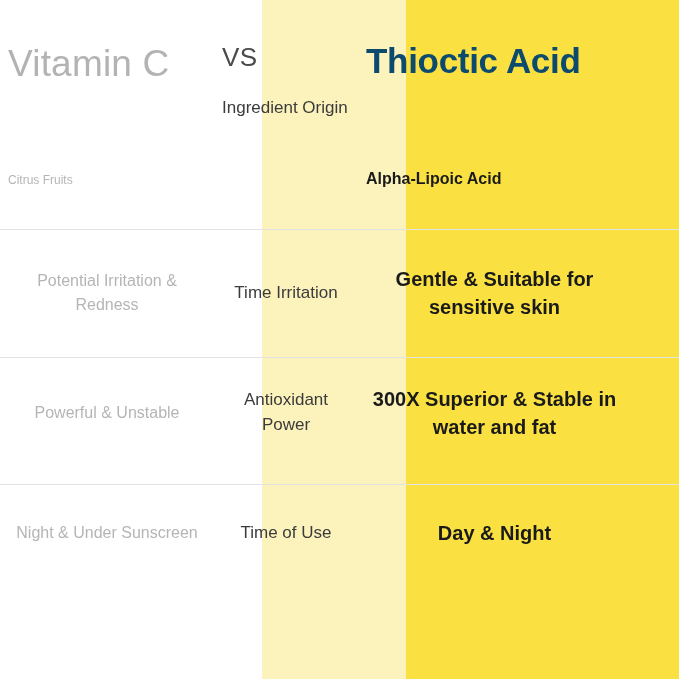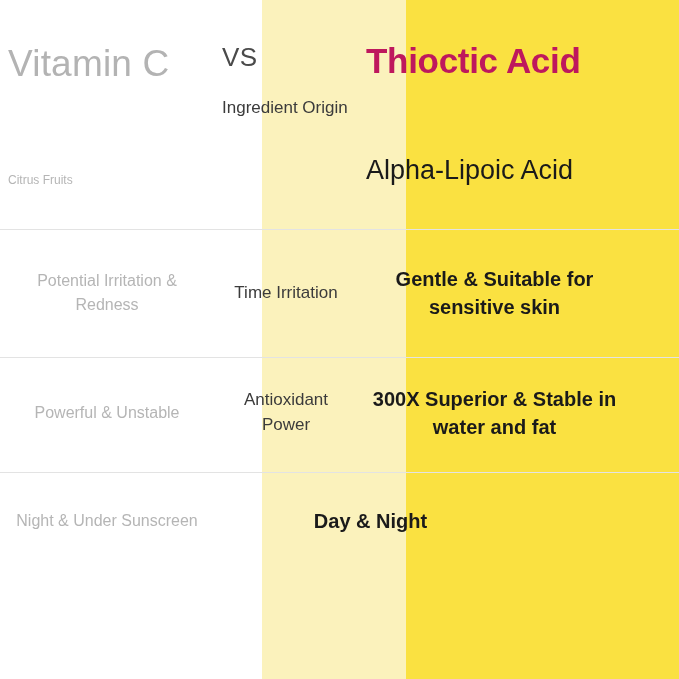--- a/index.html
+++ b/index.html
@@ -49,38 +49,38 @@
 
   .title-left {
     font-size:37px; font-weight:300; color:#b3b3b3;
     letter-spacing:.2px; white-space:nowrap;
   }
   .title-vs {
     font-size:26px; font-weight:400; color:#4a4a4a;
     letter-spacing:.5px;
   }
   .title-right {
-    font-size:35px; font-weight:700; color:#be185d;
+    font-size:35px; font-weight:700; color:#0c4a6e;
     line-height:1.18; letter-spacing:-.3px;
     max-width:215px;
   }
 
   
   #row-header .cell { flex-direction:column; justify-content:flex-start; }
   .header-sub {
     margin-top:auto; margin-bottom:36px;
   }
   .sub-left   { font-size:12px; font-weight:400; color:#b5b5b5; }
   .sub-middle { font-size:17px; font-weight:400; color:#3b3b3b; line-height:1.45;margin-top:22px; }
-  .sub-right  { font-size:27px; font-weight:400; color:#1a1a1a; }
+  .sub-right  { font-size:16px; font-weight:700; color:#1a1a1a; }
 
   
   #row-2 { top:229px; height:128px; }
   #row-3 { top:357px; height:111px; }
-  #row-4 { top:472px; height:98px;gap:20px;  }
+  #row-4 { top:484px; height:98px;  }
   #row-5 { top:566px; height:113px; }
 
   .txt-left {
     font-size:16px; font-weight:400; color:#b5b5b5;
     line-height:1.5;
   }
   .txt-middle {
     font-size:17px; font-weight:400; color:#3b3b3b;
     line-height:1.45;
   }
@@ -135,20 +135,23 @@
       </div>
       <div class="cell cell-right">
         <div class="txt-right">300X Superior &amp; Stable in water and fat</div>
       </div>
     </div>
 
     <div class="row" id="row-4">
       <div class="cell cell-left">
         <div class="txt-left">Night &amp; Under Sunscreen</div>
       </div>
+      <div class="cell cell-middle">
+        <div class="txt-middle">Time of Use</div>
+      </div>
       <div class="cell cell-right">
         <div class="txt-right">Day &amp; Night</div>
       </div>
     </div>
 
 
   </div>
 </div>
 
 </body></html>

